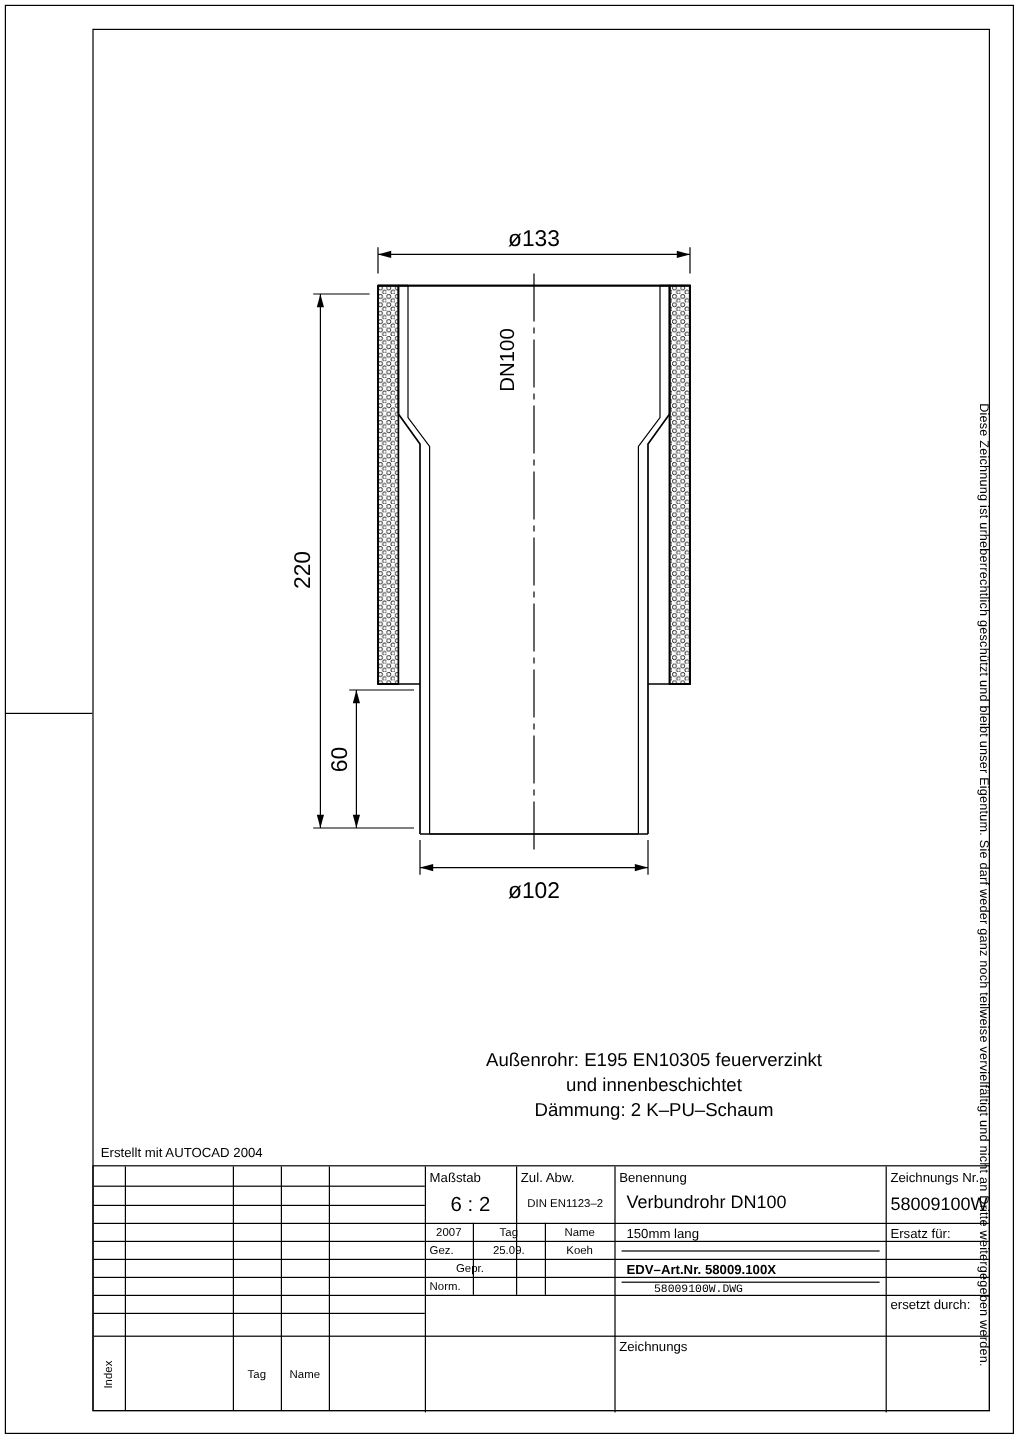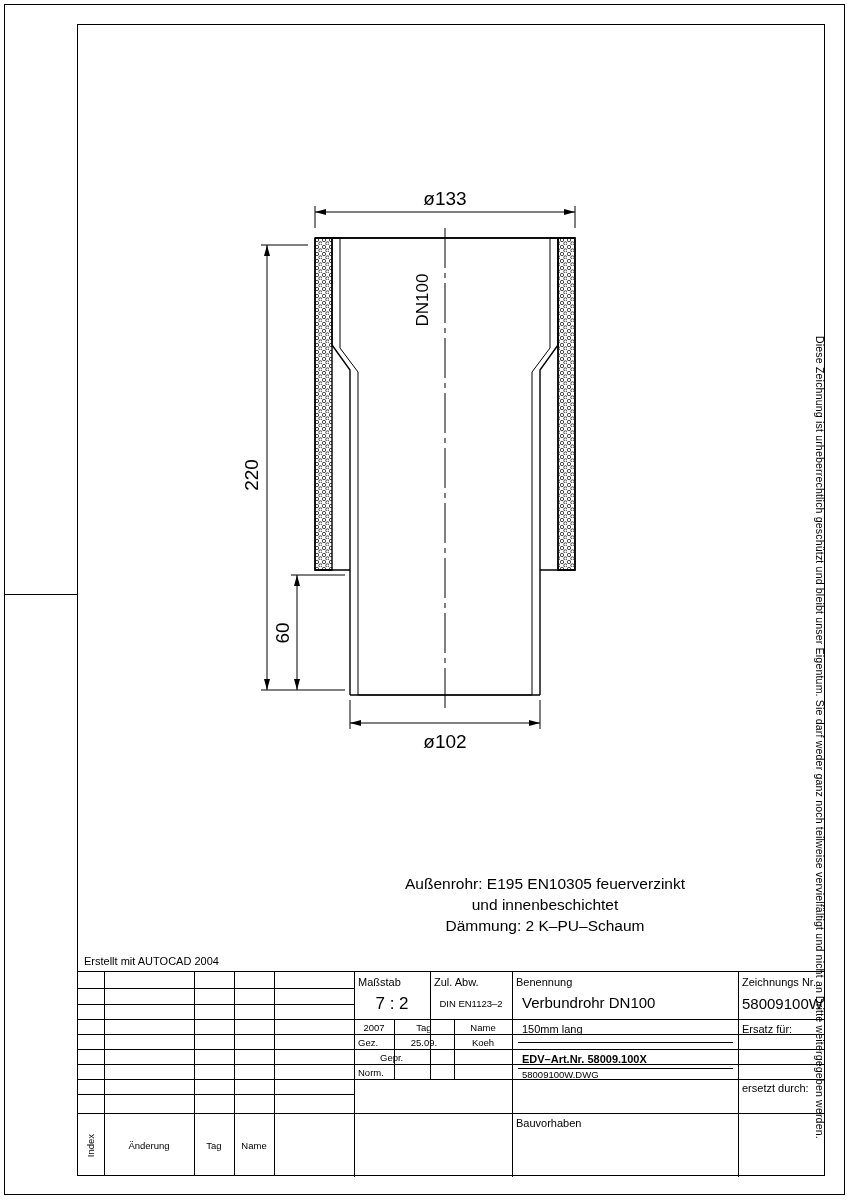--- a/index.html
+++ b/index.html
@@ -148,26 +148,25 @@
     <div class="h" style="top:16px;left:0;width:276px;"></div>
     <div class="h" style="top:32px;left:0;width:276px;"></div>
     <div class="h" style="top:62px;left:0;width:276px;"></div>
     <div class="h" style="top:77px;left:0;width:276px;"></div>
     <div class="h" style="top:92px;left:0;width:276px;"></div>
     <div class="h" style="top:122px;left:0;width:276px;"></div>
 
     <div class="cell small center vcenter hcenter" style="left:0;top:141px;width:26px;height:64px;">
       <span class="rot">Index</span>
     </div>
-    <div class="cell small center vcenter hcenter" style="left:26px;top:141px;width:90px;height:64px;">Änderung</div>
     <div class="cell small center vcenter hcenter" style="left:116px;top:141px;width:40px;height:64px;">Tag</div>
     <div class="cell small center vcenter hcenter" style="left:156px;top:141px;width:40px;height:64px;">Name</div>
 
     <div class="cell" style="left:276px;top:2px;width:76px;height:18px;">Maßstab</div>
-    <div class="cell big center" style="left:276px;top:20px;width:76px;height:26px;">7 : 2</div>
+    <div class="cell big center" style="left:276px;top:20px;width:76px;height:26px;">6 : 2</div>
 
     <div class="cell" style="left:352px;top:2px;width:82px;height:18px;">Zul. Abw.</div>
     <div class="cell small center" style="left:352px;top:24px;width:82px;height:18px;">DIN EN1123–2</div>
 
     <div class="cell" style="left:434px;top:2px;width:226px;height:18px;">Benennung</div>
     <div class="cell med" style="left:440px;top:20px;width:220px;height:26px;">Verbundrohr DN100</div>
 
     <div class="cell" style="left:660px;top:2px;width:88px;height:18px;">Zeichnungs Nr.</div>
     <div class="cell med center" style="left:660px;top:21px;width:88px;height:26px;">58009100W</div>
 
@@ -179,22 +178,22 @@
     <div class="cell small center" style="left:316px;top:63px;width:60px;height:14px;">25.09.</div>
     <div class="cell small center" style="left:376px;top:63px;width:58px;height:14px;">Koeh</div>
 
     <div class="cell small" style="left:276px;top:78px;width:40px;height:14px;margin-left:22px;">Gepr.</div>
     <div class="cell small" style="left:276px;top:93px;width:40px;height:14px;">Norm.</div>
 
     <div class="cell" style="left:440px;top:49px;width:215px;height:18px;">150mm lang</div>
     <div class="h" style="top:70px;left:440px;width:215px;"></div>
     <div class="cell" style="left:440px;top:79px;width:215px;height:16px;font-weight:bold;">EDV–Art.Nr.  58009.100X</div>
     <div class="h" style="top:96px;left:440px;width:215px;"></div>
-    <div class="cell small" style="left:440px;top:95px;width:215px;height:14px;">58009100W.DWG</div>
+    <div class="cell small" style="left:463px;top:95px;width:215px;height:14px;font-family:Liberation Mono, monospace;">58009100W.DWG</div>
 
-    <div class="cell" style="left:434px;top:143px;width:226px;height:18px;">Bauvorhaben</div>
+    <div class="cell" style="left:434px;top:143px;width:226px;height:18px;">Zeichnungs</div>
 
     <div class="cell" style="left:660px;top:49px;width:88px;height:18px;">Ersatz für:</div>
     <div class="cell" style="left:660px;top:108px;width:88px;height:18px;">ersetzt durch:</div>
 
   </div>
 
 </div>
 
 </body></html>

